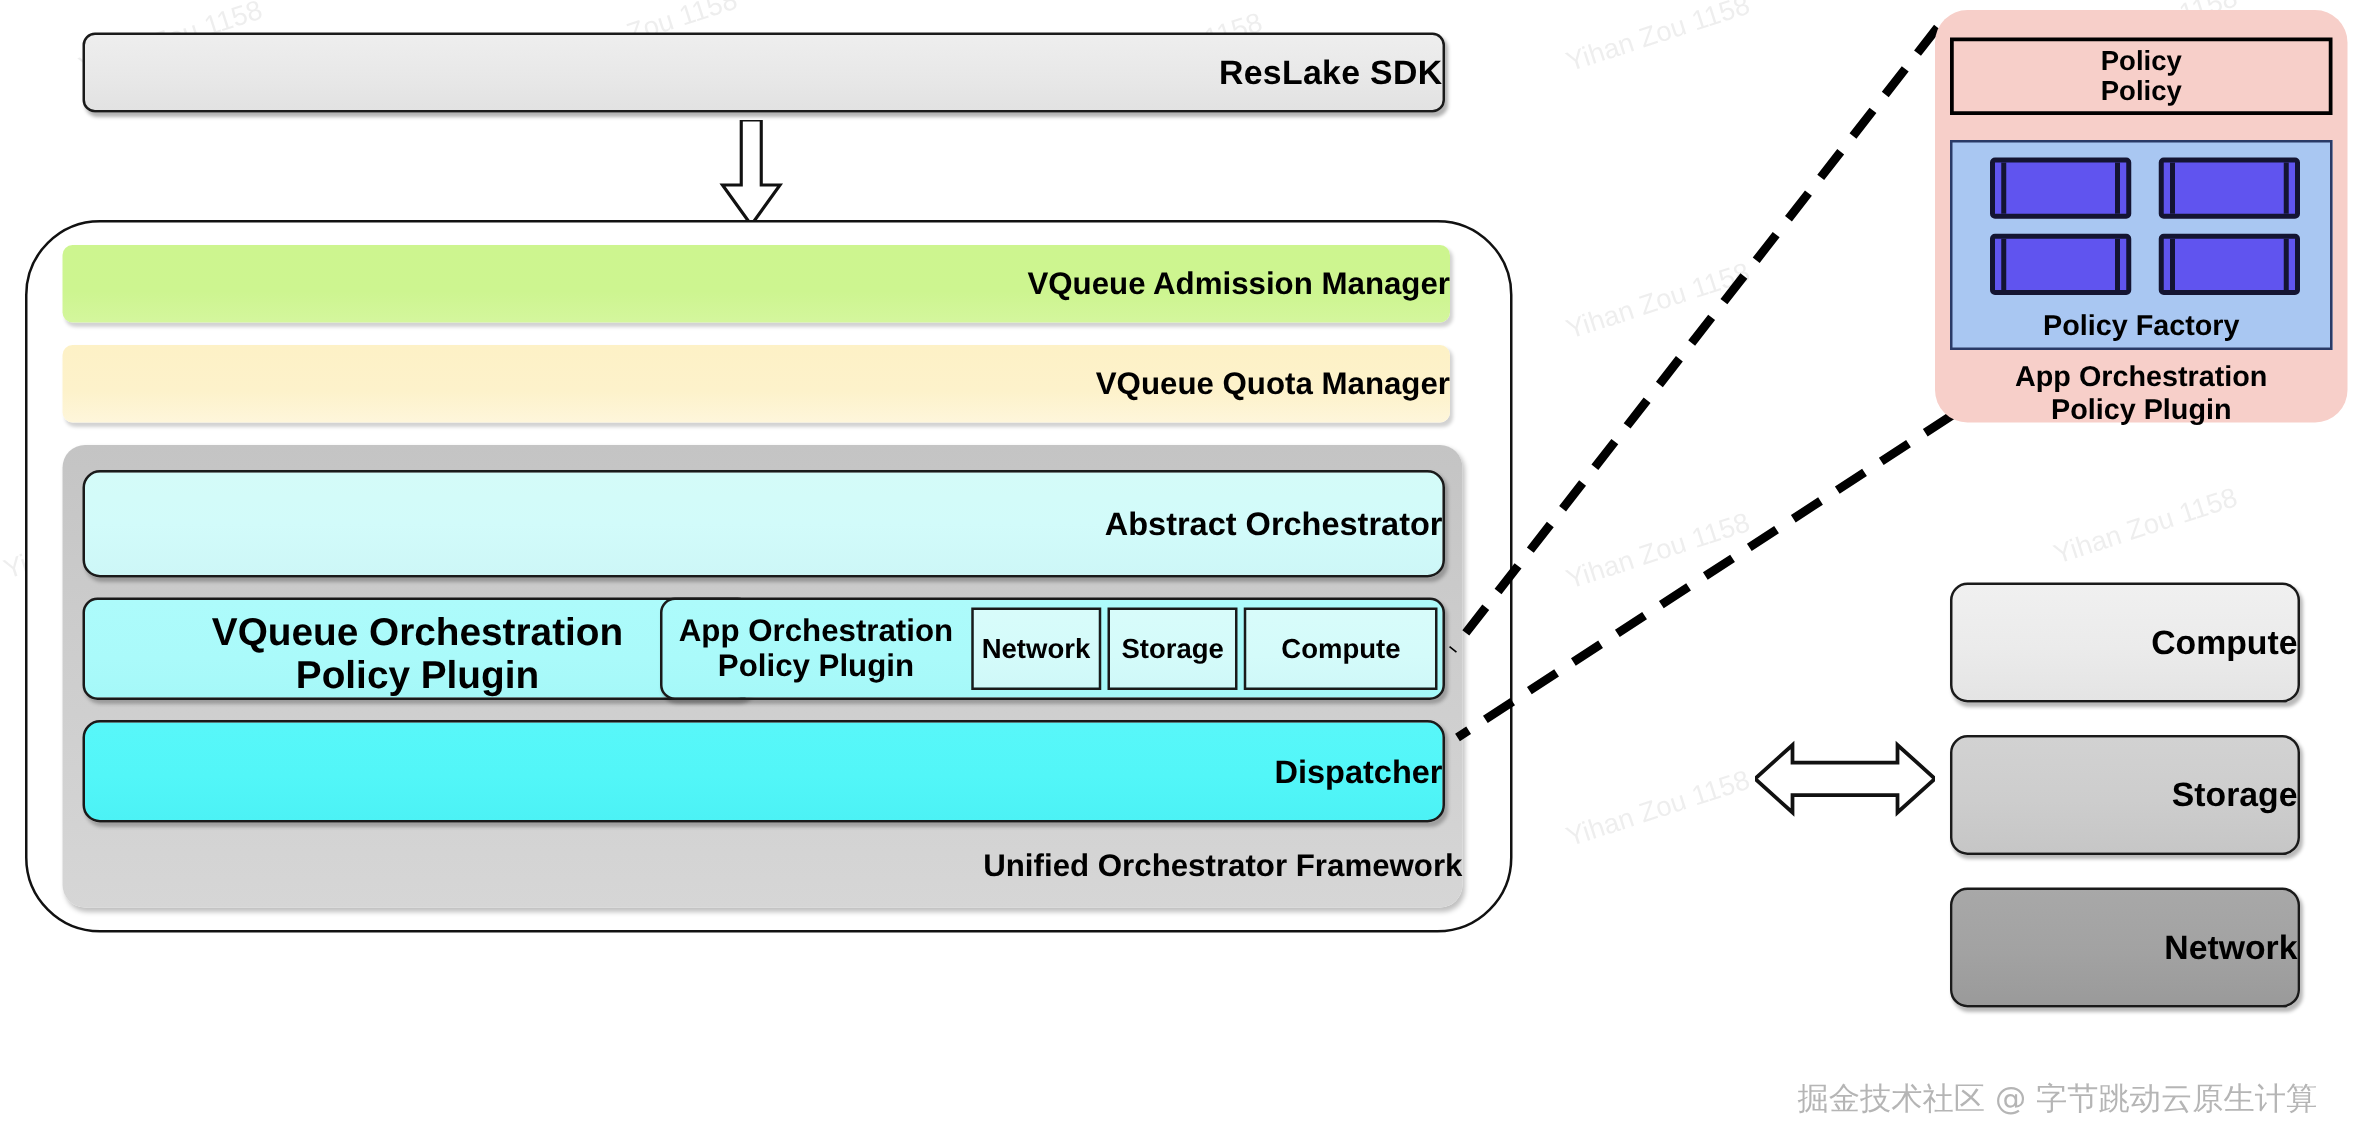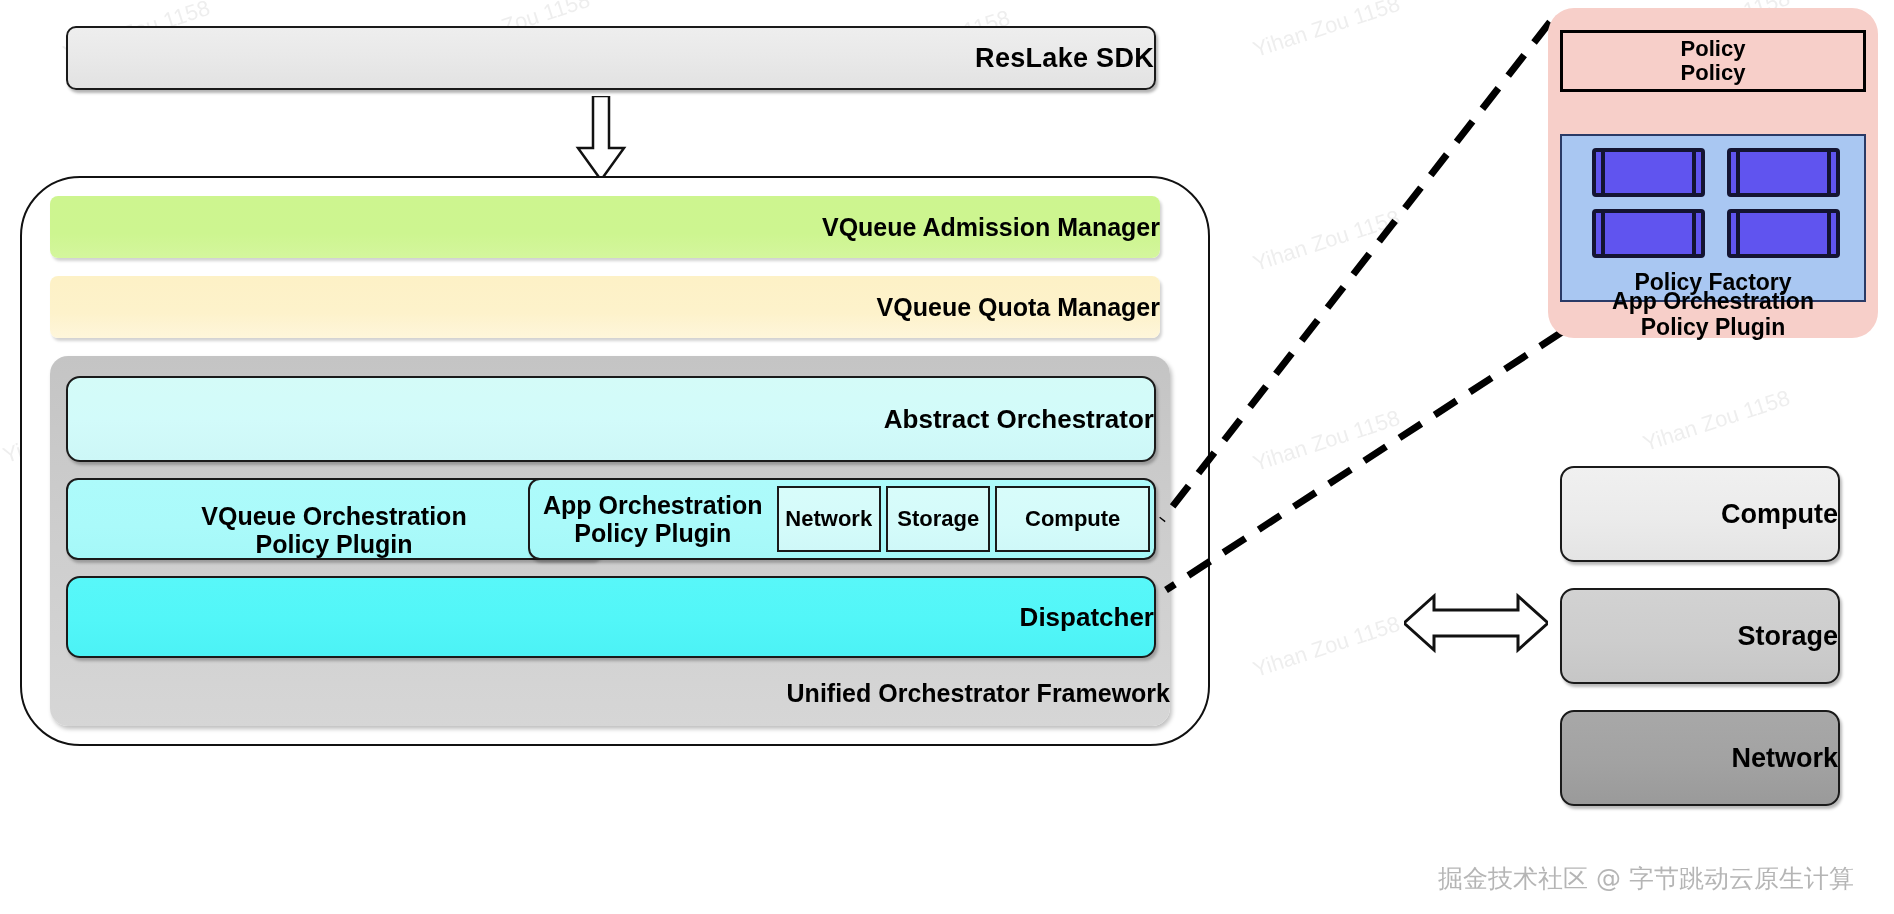--- a/index.html
+++ b/index.html
@@ -92,21 +92,21 @@
     padding-left: 32px;
   }
 
   
   #vqueue-plugin {
     left: 66px; top: 478px; width: 536px; height: 82px;
     border: 2px solid #1a1a1a;
     border-radius: 12px;
     background: linear-gradient(180deg, #adfbfb 0%, #aafafa 60%, #a5f8f8 100%);
     box-shadow: 2px 3px 3px rgba(0,0,0,0.25);
-    font-size: 25px;
+    font-size: 31px;
     line-height: 1.12;
     flex-direction: column;
   }
   #app-plugin {
     left: 528px; top: 478px; width: 628px; height: 82px;
     border: 2px solid #1a1a1a;
     border-radius: 12px;
     background: linear-gradient(180deg, #adfbfb 0%, #aafafa 60%, #a5f8f8 100%);
     box-shadow: 2px 3px 3px rgba(0,0,0,0.25);
     display: flex;
@@ -168,21 +168,20 @@
     justify-content: center;
     font-size: 22px;
     line-height: 1.08;
     text-align: center;
     font-weight: bold;
   }
   #policy-factory {
     left: 1560px; top: 112px; width: 306px; height: 168px;
     border: 2px solid #2a3a66;
     background: #a9c7f2;
-    margin-top: 22px;
   }
   #factory-grid {
     position: absolute;
     left: 30px; top: 12px; width: 248px; height: 110px;
     display: grid;
     grid-template-columns: 1fr 1fr;
     grid-template-rows: 1fr 1fr;
     gap: 12px 22px;
   }
   .policy-module {

